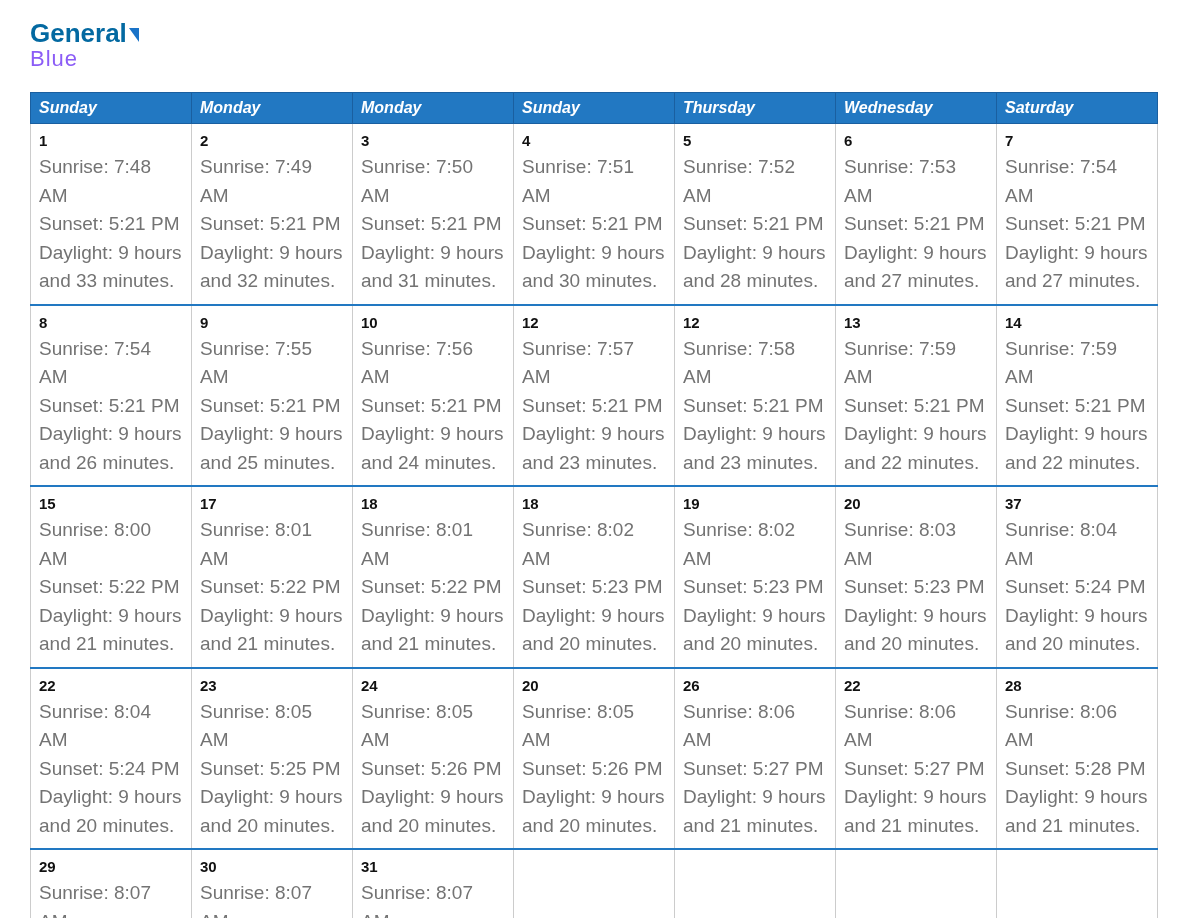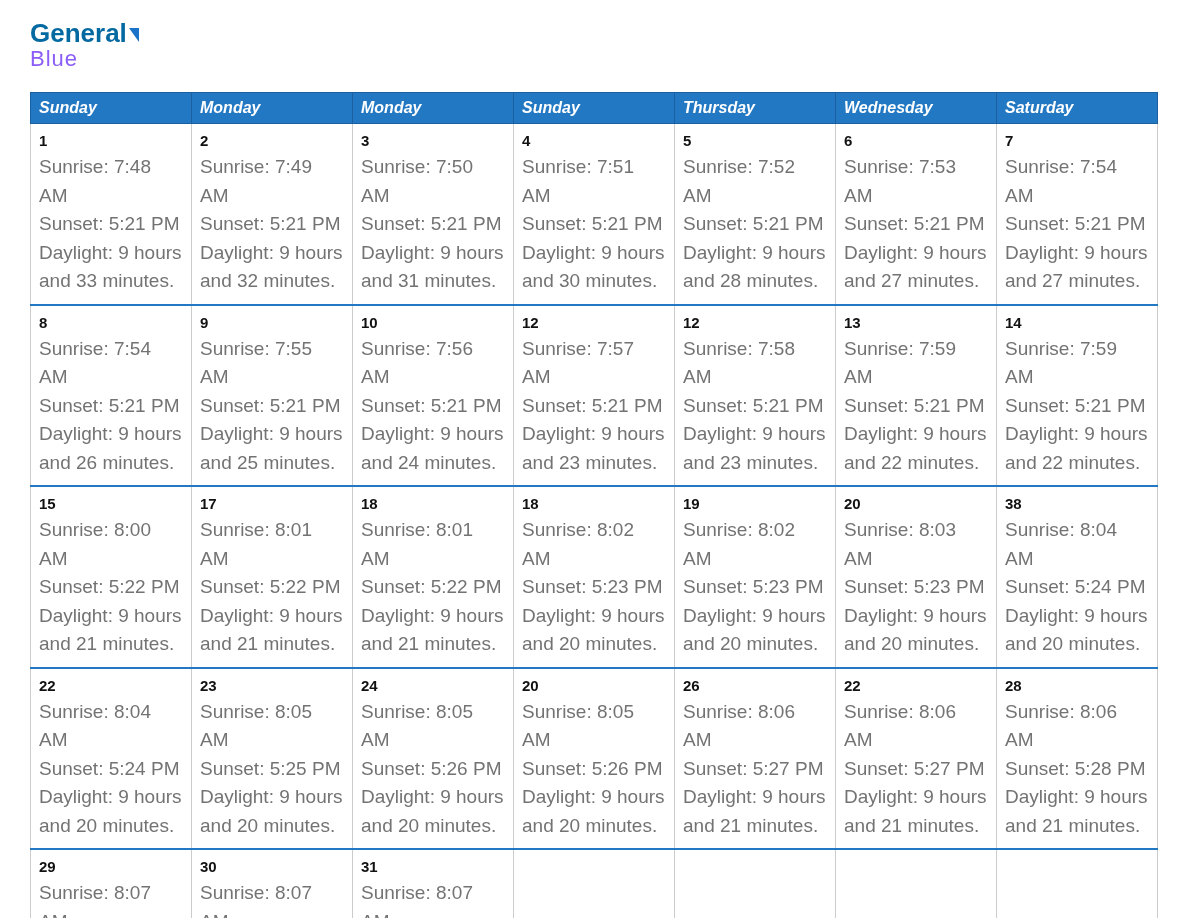--- a/index.html
+++ b/index.html
@@ -149,21 +149,21 @@
         <td><span class="day-number">13</span><span class="day-info">Sunrise: 7:59 AM<br>Sunset: 5:21 PM<br>Daylight: 9 hours<br>and 22 minutes.</span></td>
         <td><span class="day-number">14</span><span class="day-info">Sunrise: 7:59 AM<br>Sunset: 5:21 PM<br>Daylight: 9 hours<br>and 22 minutes.</span></td>
       </tr>
       <tr>
         <td><span class="day-number">15</span><span class="day-info">Sunrise: 8:00 AM<br>Sunset: 5:22 PM<br>Daylight: 9 hours<br>and 21 minutes.</span></td>
         <td><span class="day-number">17</span><span class="day-info">Sunrise: 8:01 AM<br>Sunset: 5:22 PM<br>Daylight: 9 hours<br>and 21 minutes.</span></td>
         <td><span class="day-number">18</span><span class="day-info">Sunrise: 8:01 AM<br>Sunset: 5:22 PM<br>Daylight: 9 hours<br>and 21 minutes.</span></td>
         <td><span class="day-number">18</span><span class="day-info">Sunrise: 8:02 AM<br>Sunset: 5:23 PM<br>Daylight: 9 hours<br>and 20 minutes.</span></td>
         <td><span class="day-number">19</span><span class="day-info">Sunrise: 8:02 AM<br>Sunset: 5:23 PM<br>Daylight: 9 hours<br>and 20 minutes.</span></td>
         <td><span class="day-number">20</span><span class="day-info">Sunrise: 8:03 AM<br>Sunset: 5:23 PM<br>Daylight: 9 hours<br>and 20 minutes.</span></td>
-        <td><span class="day-number">38</span><span class="day-info">Sunrise: 8:04 AM<br>Sunset: 5:24 PM<br>Daylight: 9 hours<br>and 20 minutes.</span></td>
+        <td><span class="day-number">37</span><span class="day-info">Sunrise: 8:04 AM<br>Sunset: 5:24 PM<br>Daylight: 9 hours<br>and 20 minutes.</span></td>
       </tr>
       <tr>
         <td><span class="day-number">22</span><span class="day-info">Sunrise: 8:04 AM<br>Sunset: 5:24 PM<br>Daylight: 9 hours<br>and 20 minutes.</span></td>
         <td><span class="day-number">23</span><span class="day-info">Sunrise: 8:05 AM<br>Sunset: 5:25 PM<br>Daylight: 9 hours<br>and 20 minutes.</span></td>
         <td><span class="day-number">24</span><span class="day-info">Sunrise: 8:05 AM<br>Sunset: 5:26 PM<br>Daylight: 9 hours<br>and 20 minutes.</span></td>
         <td><span class="day-number">20</span><span class="day-info">Sunrise: 8:05 AM<br>Sunset: 5:26 PM<br>Daylight: 9 hours<br>and 20 minutes.</span></td>
         <td><span class="day-number">26</span><span class="day-info">Sunrise: 8:06 AM<br>Sunset: 5:27 PM<br>Daylight: 9 hours<br>and 21 minutes.</span></td>
         <td><span class="day-number">22</span><span class="day-info">Sunrise: 8:06 AM<br>Sunset: 5:27 PM<br>Daylight: 9 hours<br>and 21 minutes.</span></td>
         <td><span class="day-number">28</span><span class="day-info">Sunrise: 8:06 AM<br>Sunset: 5:28 PM<br>Daylight: 9 hours<br>and 21 minutes.</span></td>
       </tr>

